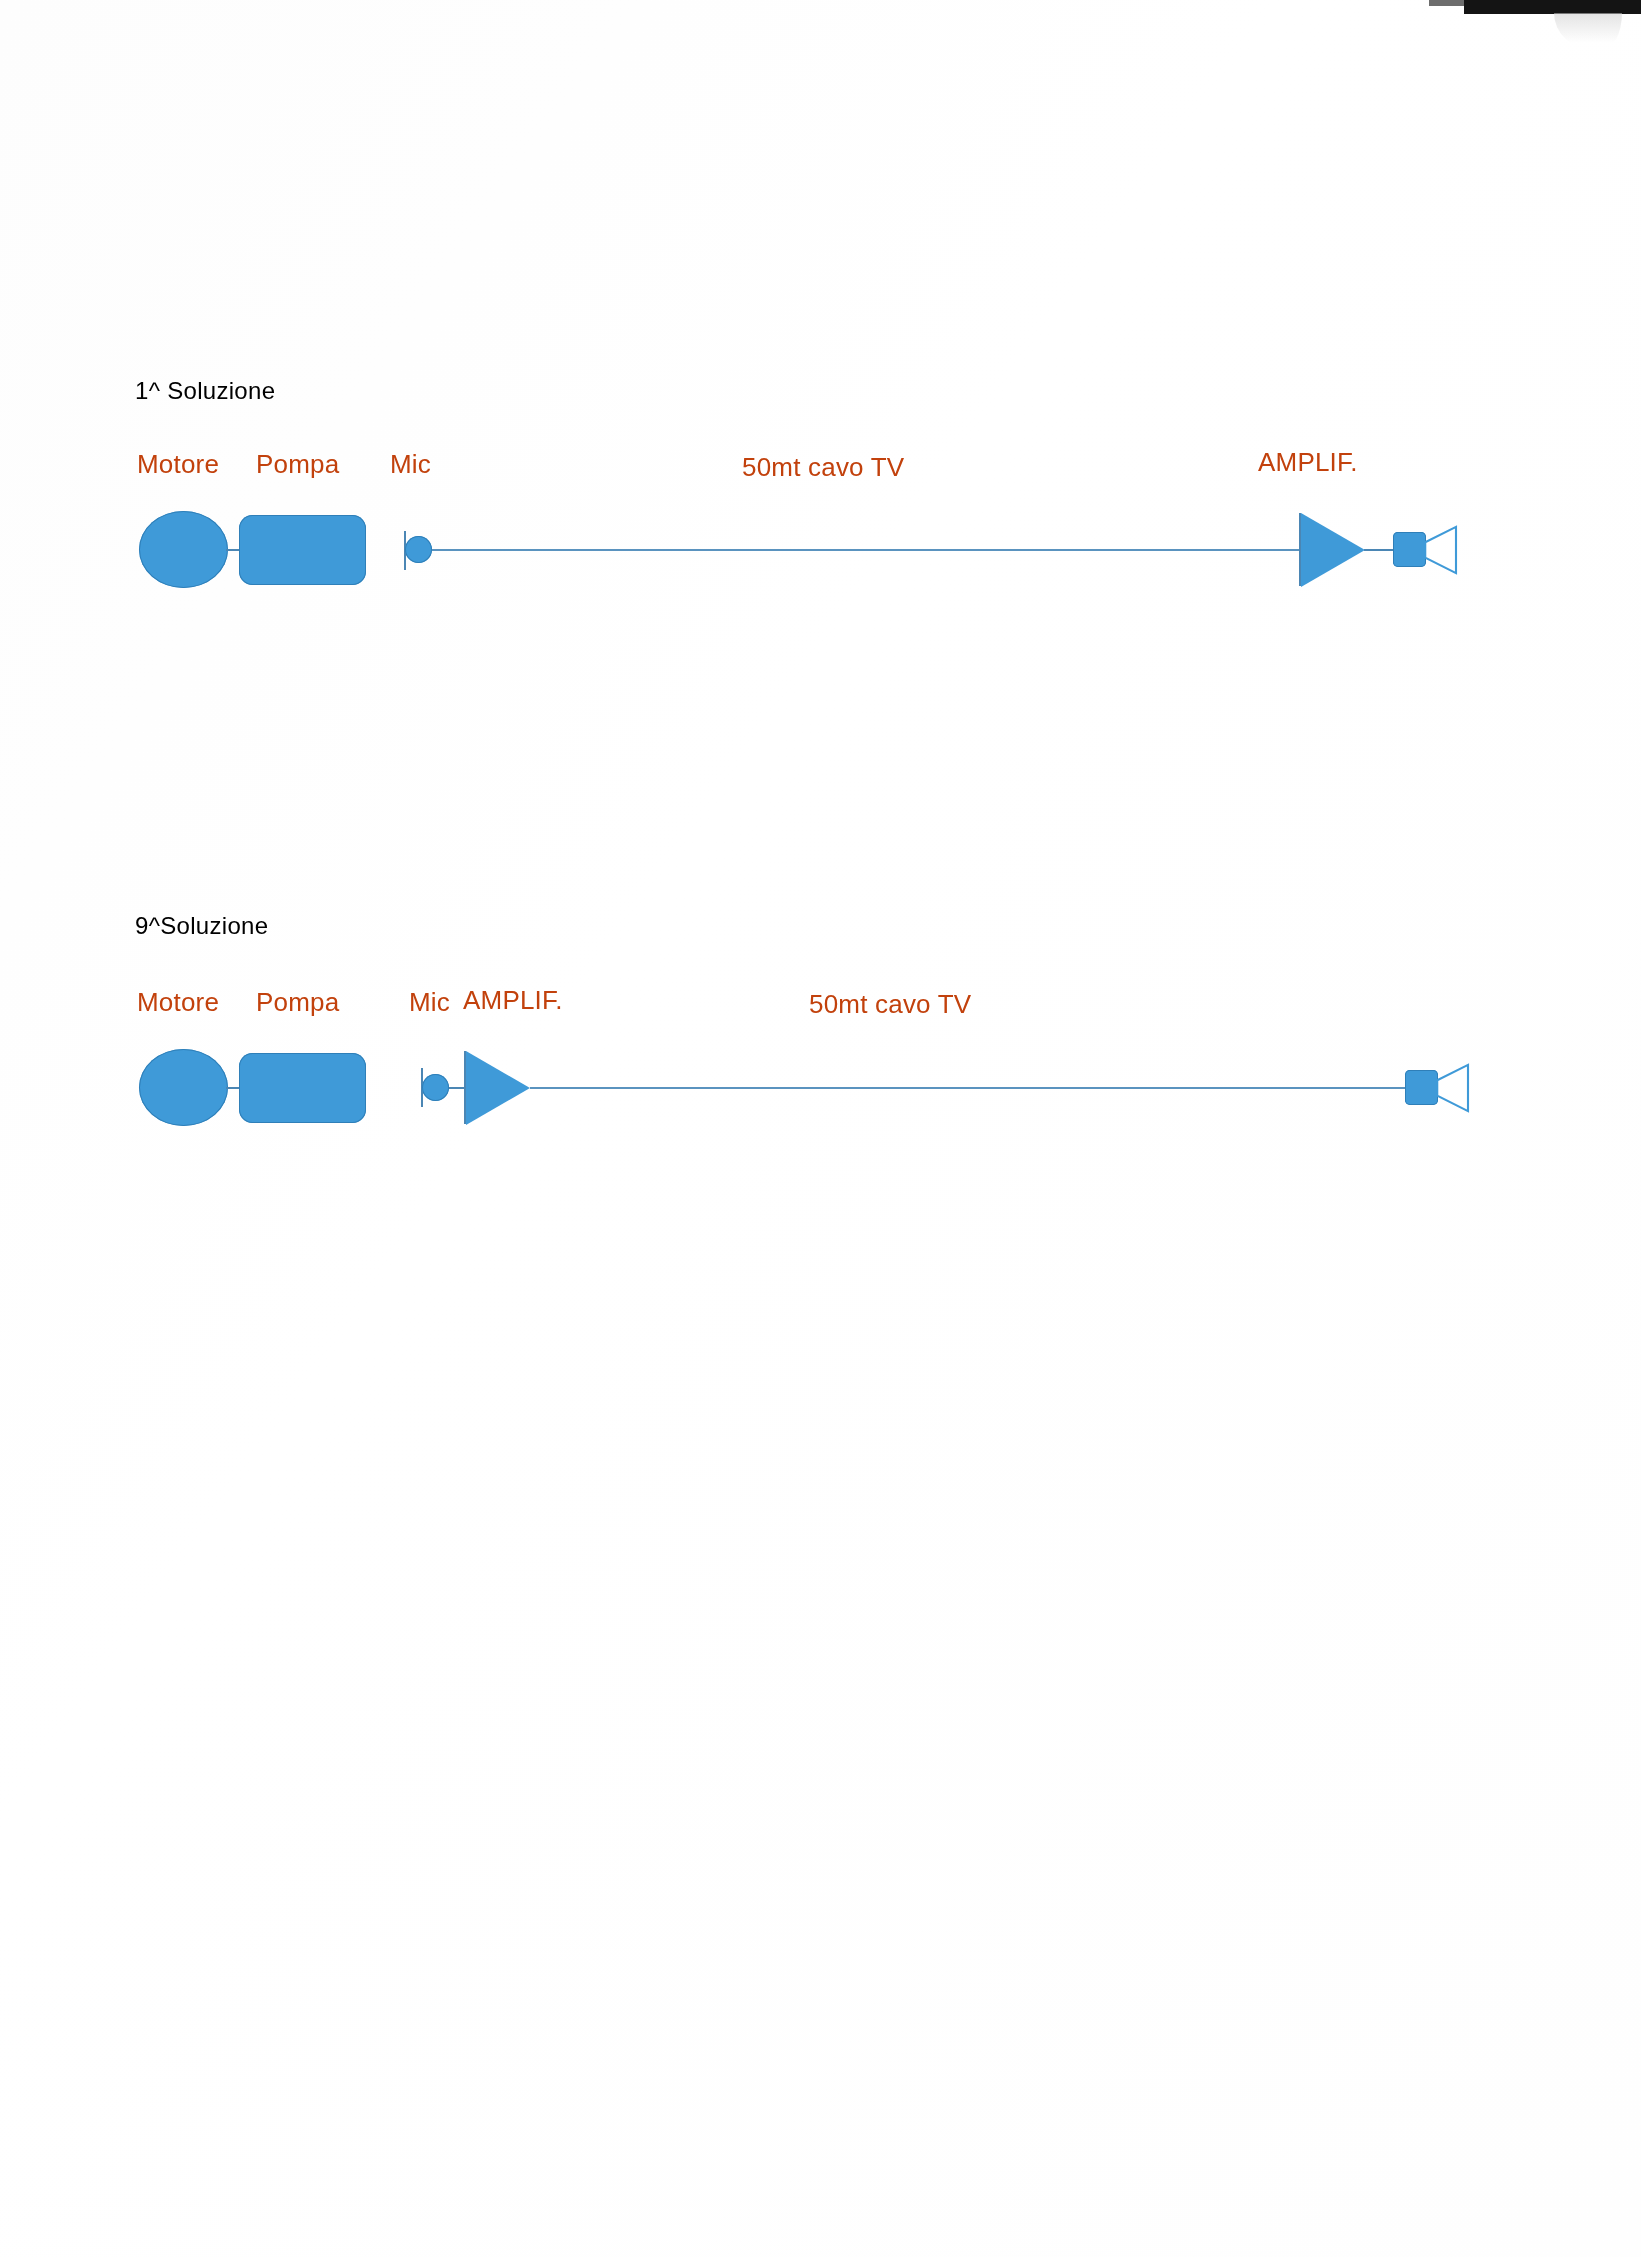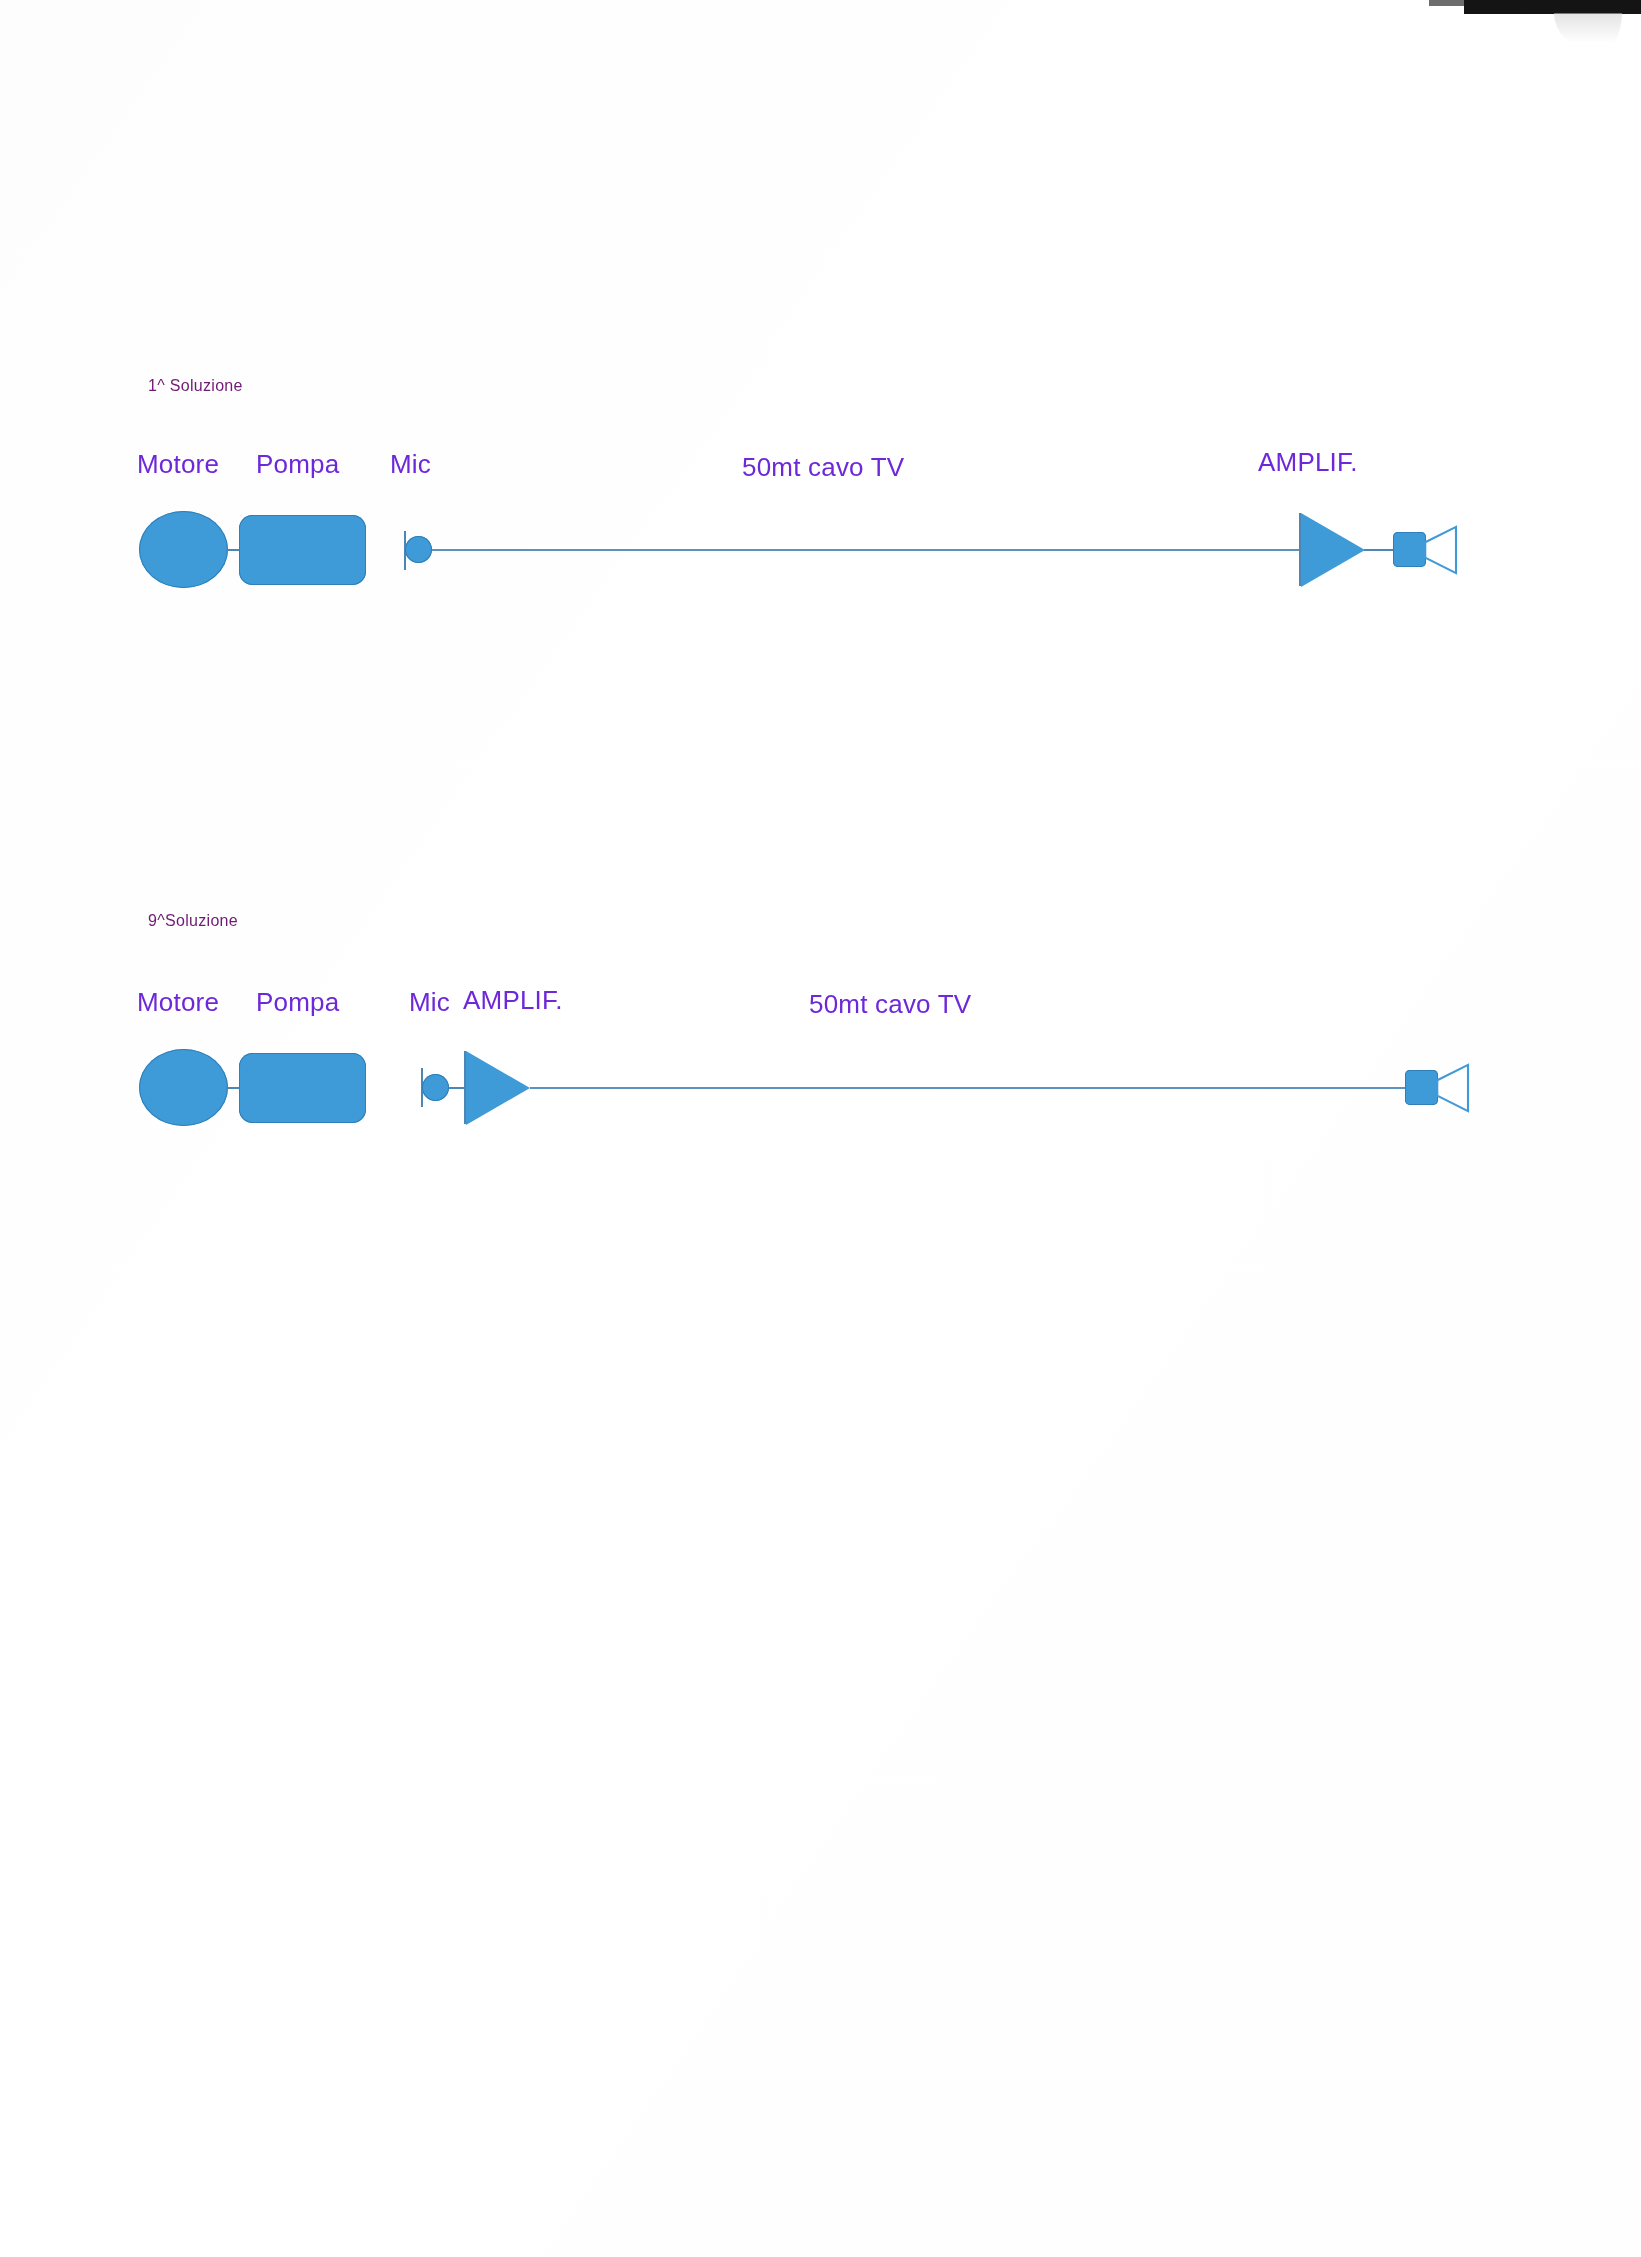--- a/index.html
+++ b/index.html
@@ -52,32 +52,32 @@
   .diagram {
     position: absolute;
     left: 0;
     width: 1641px;
   }
   #diagram-1 { top: 377px; }
   #diagram-2 { top: 912px; }
 
   .section-title {
     position: absolute;
-    left: 148px;
+    left: 135px;
     top: 0;
-    font-size: 16px;
-    color: #701a75;
+    font-size: 24px;
+    color: #000000;
     letter-spacing: 0.3px;
     white-space: pre;
   }
 
   .lbl {
     position: absolute;
     font-size: 26px;
-    color: #6d28d9;
+    color: #c2410c;
     letter-spacing: 0.2px;
     white-space: nowrap;
   }
 
   
   .shape { position: absolute; }
 
   .motor-circle {
     width: 89px;
     height: 77px;

